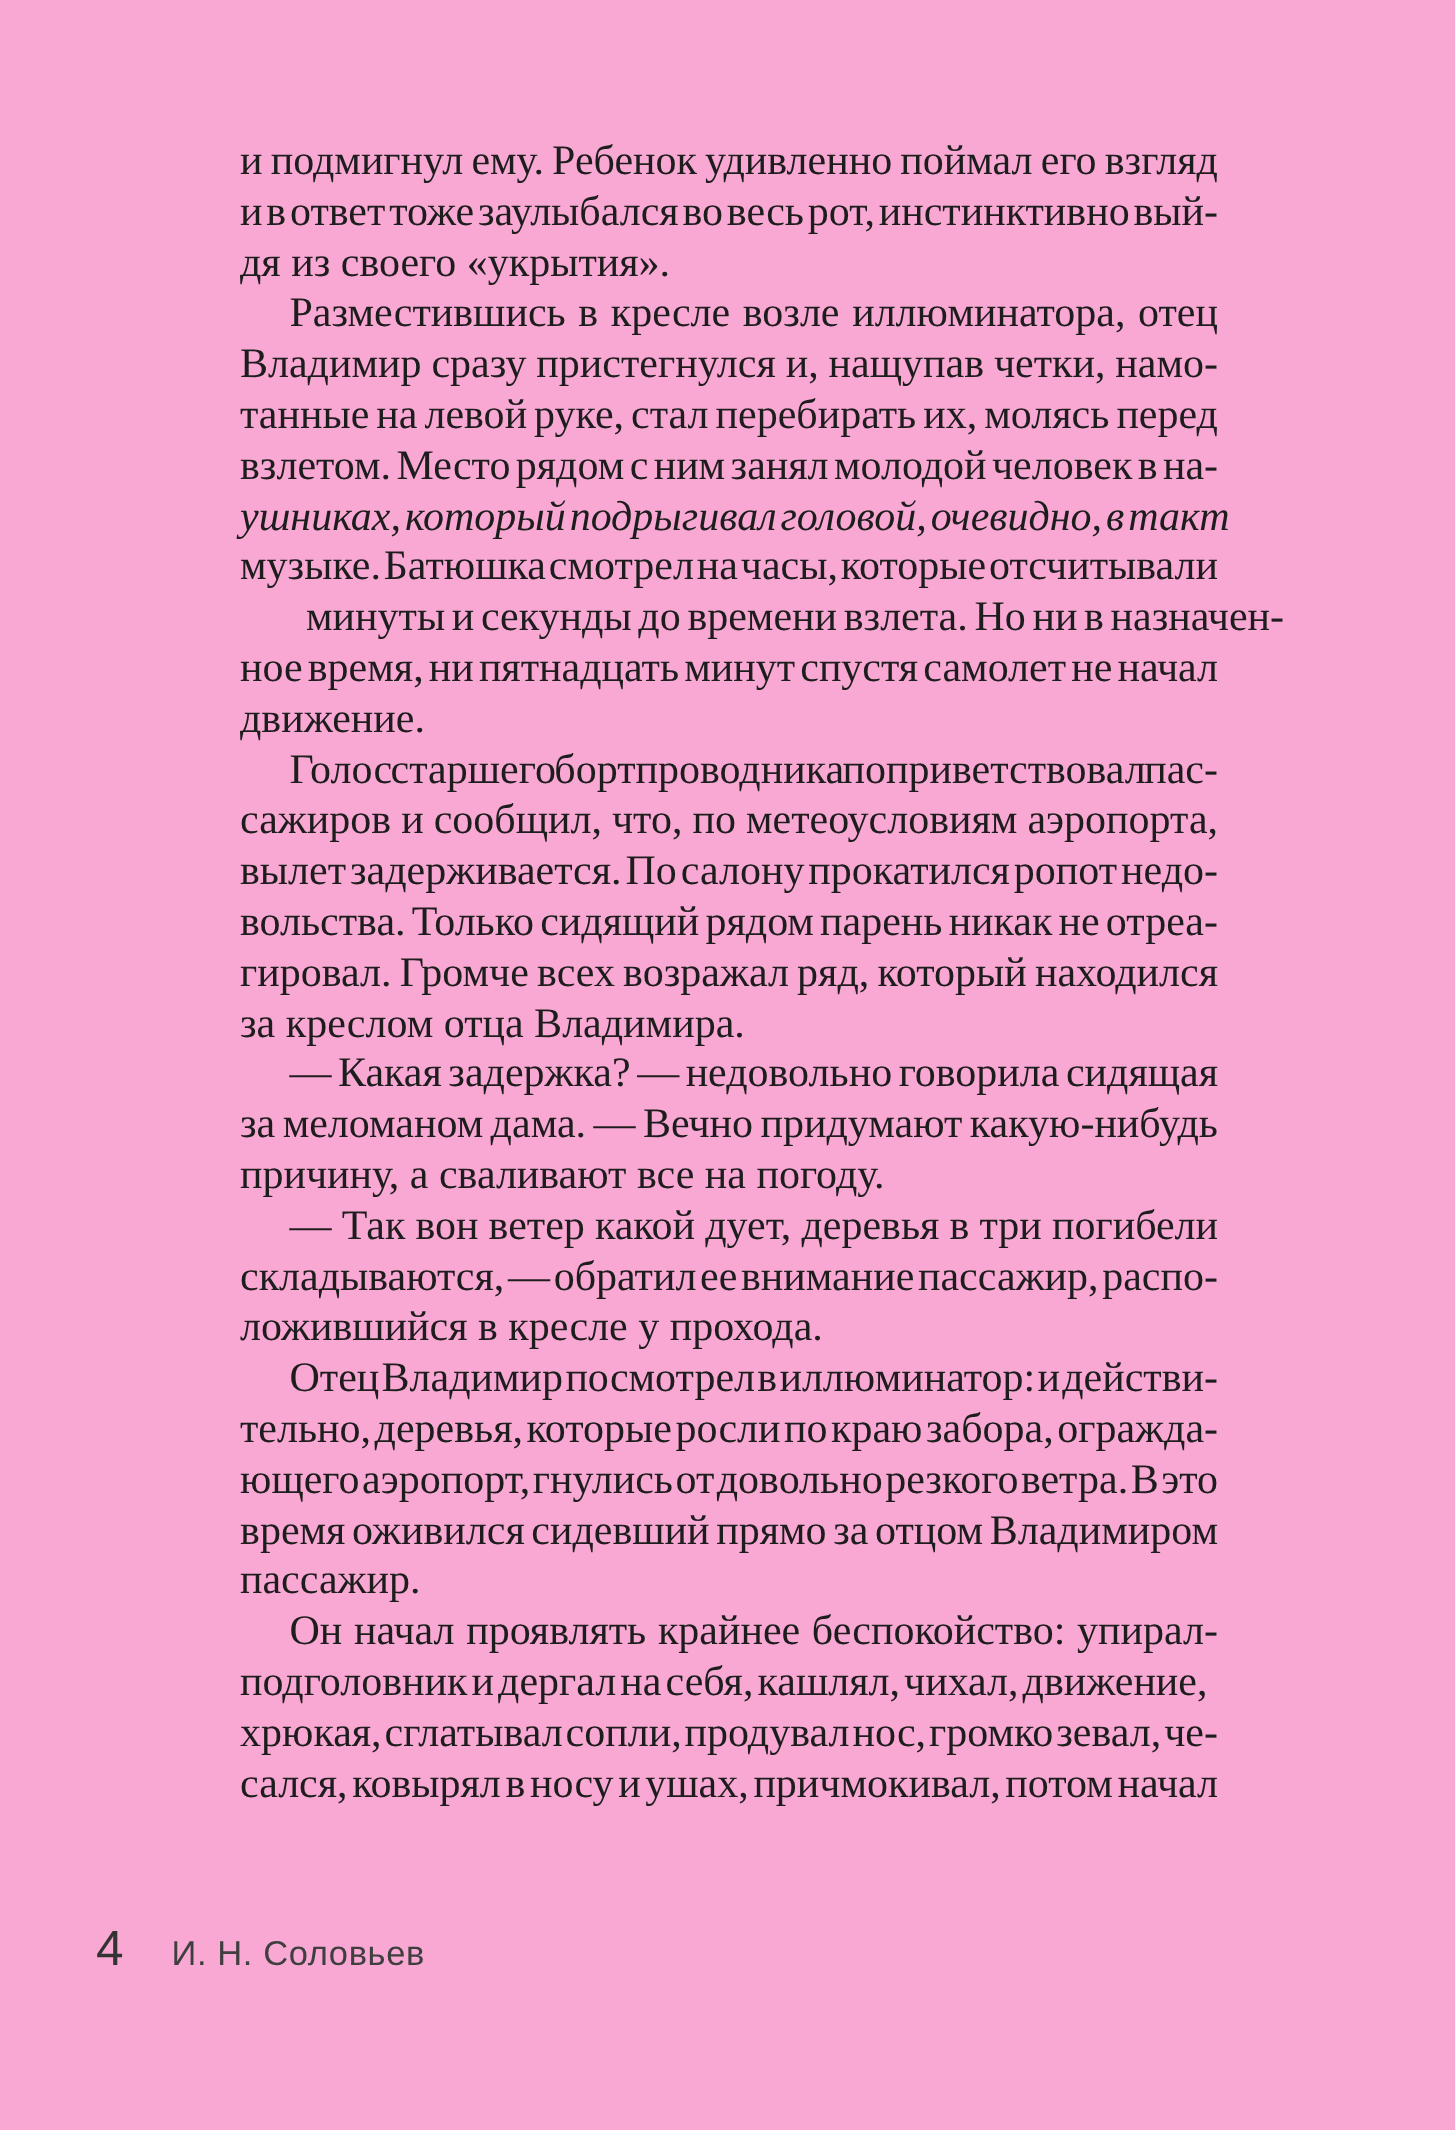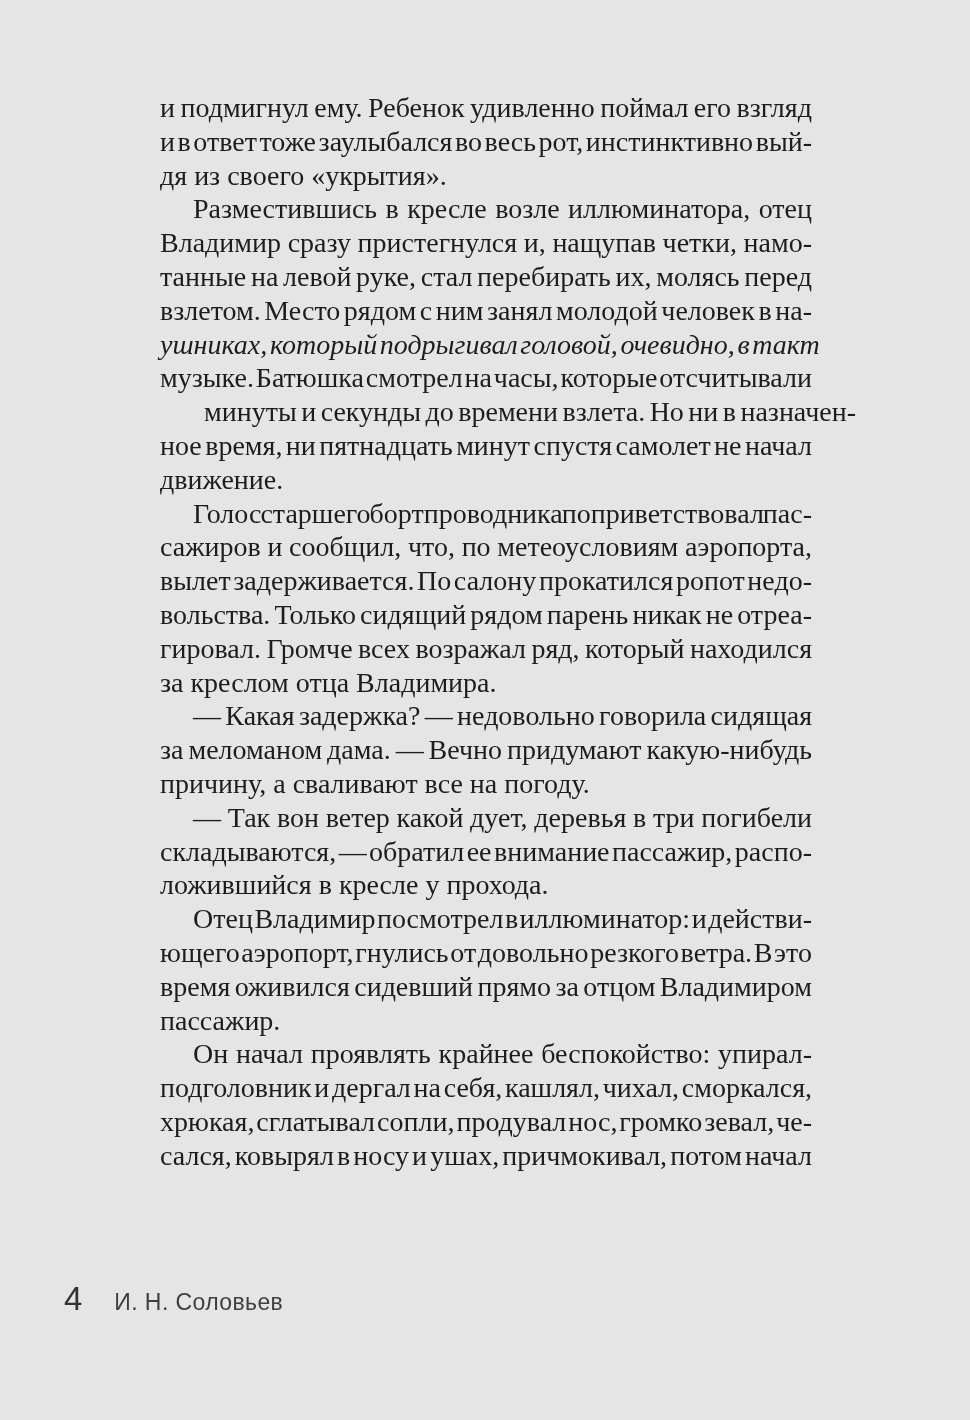--- a/index.html
+++ b/index.html
@@ -10,21 +10,21 @@
   body {
     width: 970px;
     height: 1420px;
     position: relative;
     overflow: hidden;
     font-family: "Liberation Serif", serif;
   }
   .page {
     position: absolute;
     inset: 0;
-    background: #e5e5e5;
+    background: #f9a8d4;
   }
   .text-block {
     position: absolute;
     left: 160px;
     top: 91px;
     width: 652px;
     font-family: "Liberation Serif", serif;
     font-size: 28px;
     line-height: 33.8px;
     color: #1d1d1d;
@@ -78,25 +78,26 @@
       <div class="line" style="word-spacing: -2.89px;">вольства. Только сидящий рядом парень никак не отреа-</div>
       <div class="line" style="word-spacing: -1.52px;">гировал. Громче всех возражал ряд, который находился</div>
       <div class="line para-end">за креслом отца Владимира.</div>
       <div class="line indent" style="word-spacing: -2.67px;">— Какая задержка? — недовольно говорила сидящая</div>
       <div class="line" style="word-spacing: -2.06px;">за меломаном дама. — Вечно придумают какую-нибудь</div>
       <div class="line para-end">причину, а сваливают все на погоду.</div>
       <div class="line indent" style="word-spacing: -0.25px;">— Так вон ветер какой дует, деревья в три погибели</div>
       <div class="line" style="word-spacing: -4.55px;">складываются, — обратил ее внимание пассажир, распо-</div>
       <div class="line para-end">ложившийся в кресле у прохода.</div>
       <div class="line indent" style="word-spacing: -5.48px;">Отец Владимир посмотрел в иллюминатор: и действи-</div>
+      <div class="line" style="word-spacing: -4.67px;">тельно, деревья, которые росли по краю забора, огражда-</div>
       <div class="line" style="word-spacing: -5.33px;">ющего аэропорт, гнулись от довольно резкого ветра. В это</div>
       <div class="line" style="word-spacing: -2.59px; text-align: right;">время оживился сидевший прямо за отцом Владимиром</div>
       <div class="line para-end">пассажир.</div>
       <div class="line indent" style="word-spacing: 0.78px;">Он начал проявлять крайнее беспокойство: упирал-</div>
-      <div class="line" style="word-spacing: -4.29px;">подголовник и дергал на себя, кашлял, чихал, сморкался,</div>
+      <div class="line" style="word-spacing: -4.29px;">подголовник и дергал на себя, кашлял, чихал, движение,</div>
       <div class="line" style="word-spacing: -5.03px;">хрюкая, сглатывал сопли, продувал нос, громко зевал, че-</div>
       <div class="line" style="word-spacing: -3.91px;">сался, ковырял в носу и ушах, причмокивал, потом начал</div>
     </main>
   <footer class="page-footer">
     <span class="page-number">4</span>
     <span class="running-title">И. Н. Соловьев</span>
   </footer>
 </div>
 
 </body></html>

